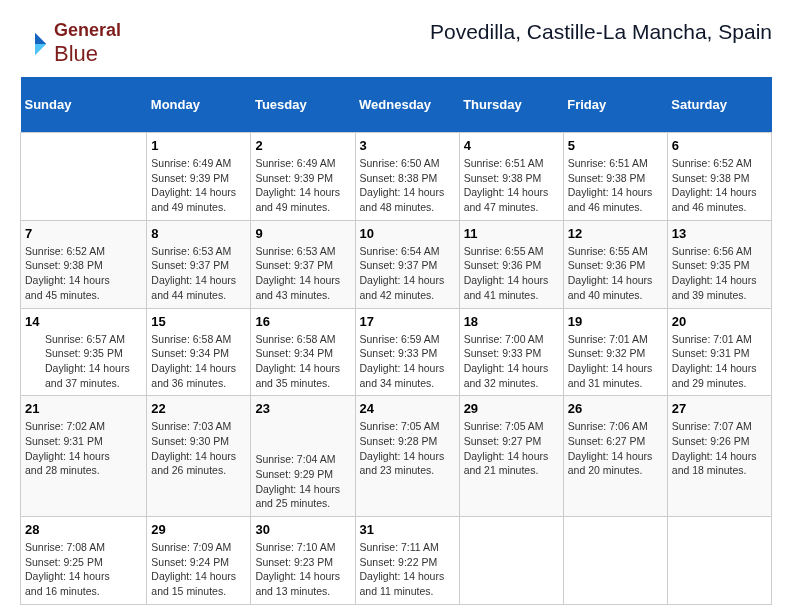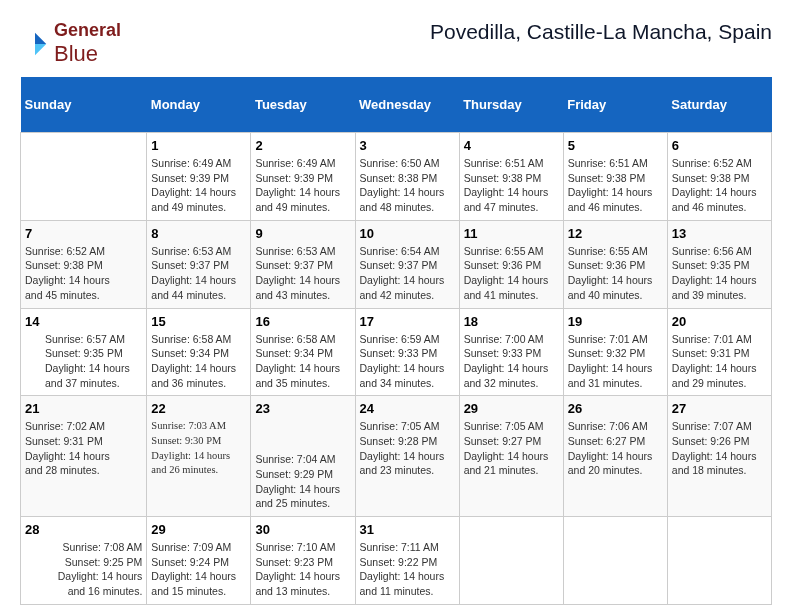--- a/index.html
+++ b/index.html
@@ -260,21 +260,21 @@
       <tr>
         <td>
           <span class="day-number">21</span>
           <div class="cell-content" style="white-space: pre-line;">Sunrise: 7:02 AM
 Sunset: 9:31 PM
 Daylight: 14 hours
 and 28 minutes.</div>
         </td>
         <td>
           <span class="day-number">22</span>
-          <div class="cell-content" style="white-space: pre-line; font-family: Liberation Serif, serif;">Sunrise: 7:03 AM
+          <div class="cell-content" style="white-space: pre-line;">Sunrise: 7:03 AM
 Sunset: 9:30 PM
 Daylight: 14 hours
 and 26 minutes.</div>
         </td>
         <td>
           <span class="day-number">23</span>
           <div class="cell-content" style="white-space: pre-line; margin-top: 36px;">Sunrise: 7:04 AM
 Sunset: 9:29 PM
 Daylight: 14 hours
 and 25 minutes.</div>
@@ -304,21 +304,21 @@
           <span class="day-number">27</span>
           <div class="cell-content" style="white-space: pre-line;">Sunrise: 7:07 AM
 Sunset: 9:26 PM
 Daylight: 14 hours
 and 18 minutes.</div>
         </td>
       </tr>
       <tr>
         <td>
           <span class="day-number">28</span>
-          <div class="cell-content" style="white-space: pre-line; text-align: right;">Sunrise: 7:08 AM
+          <div class="cell-content" style="white-space: pre-line;">Sunrise: 7:08 AM
 Sunset: 9:25 PM
 Daylight: 14 hours
 and 16 minutes.</div>
         </td>
         <td>
           <span class="day-number">29</span>
           <div class="cell-content" style="white-space: pre-line;">Sunrise: 7:09 AM
 Sunset: 9:24 PM
 Daylight: 14 hours
 and 15 minutes.</div>

